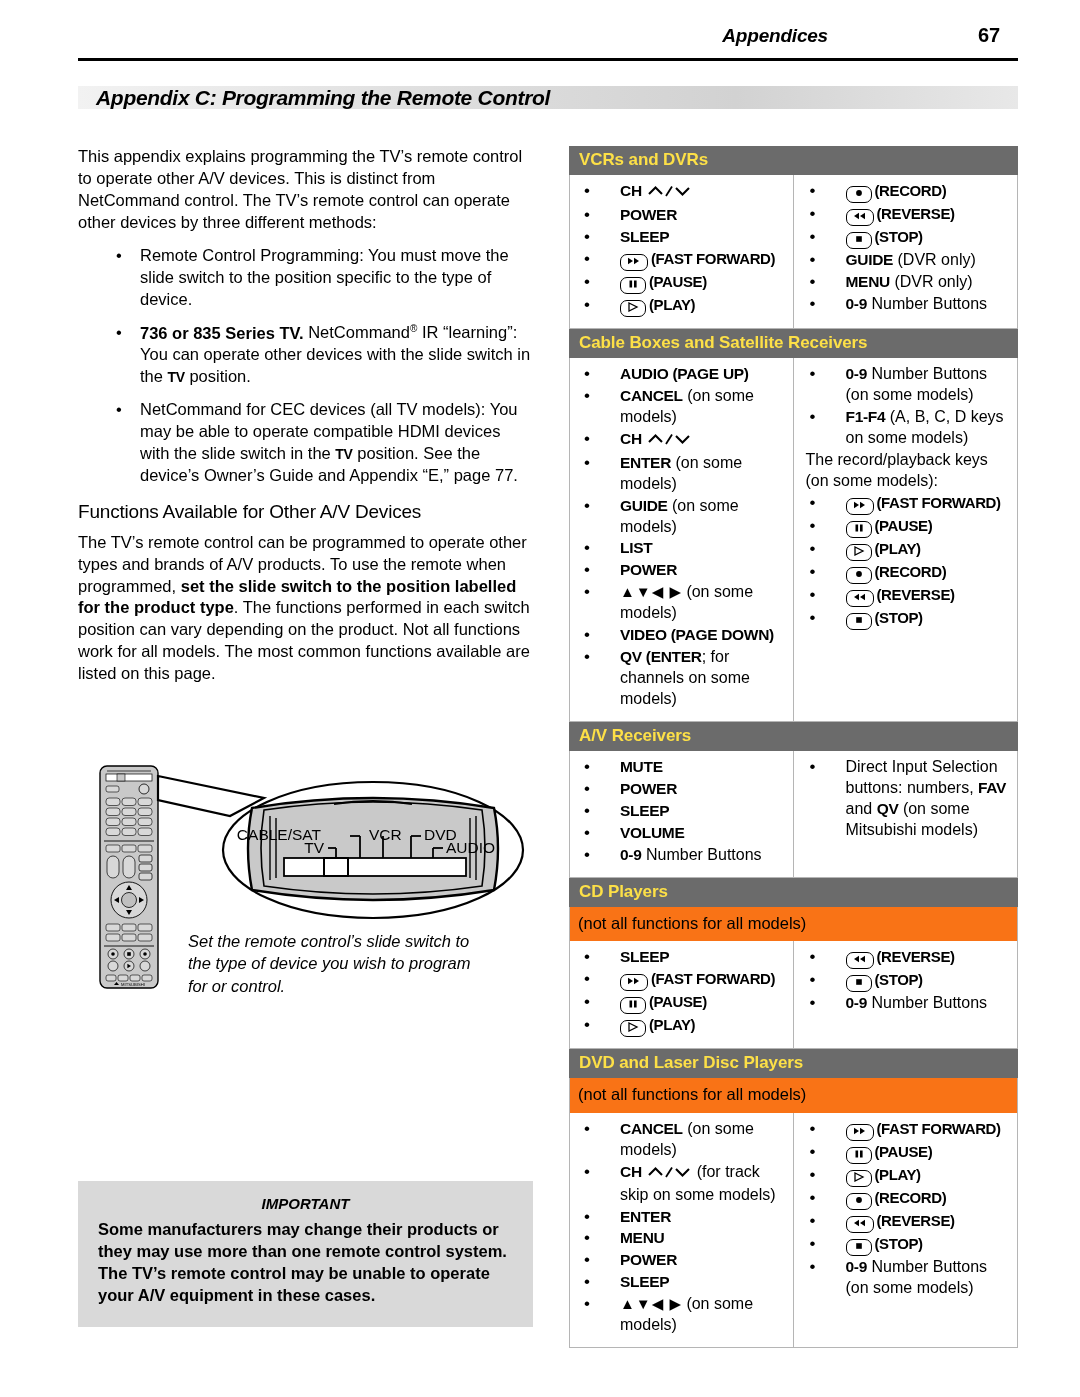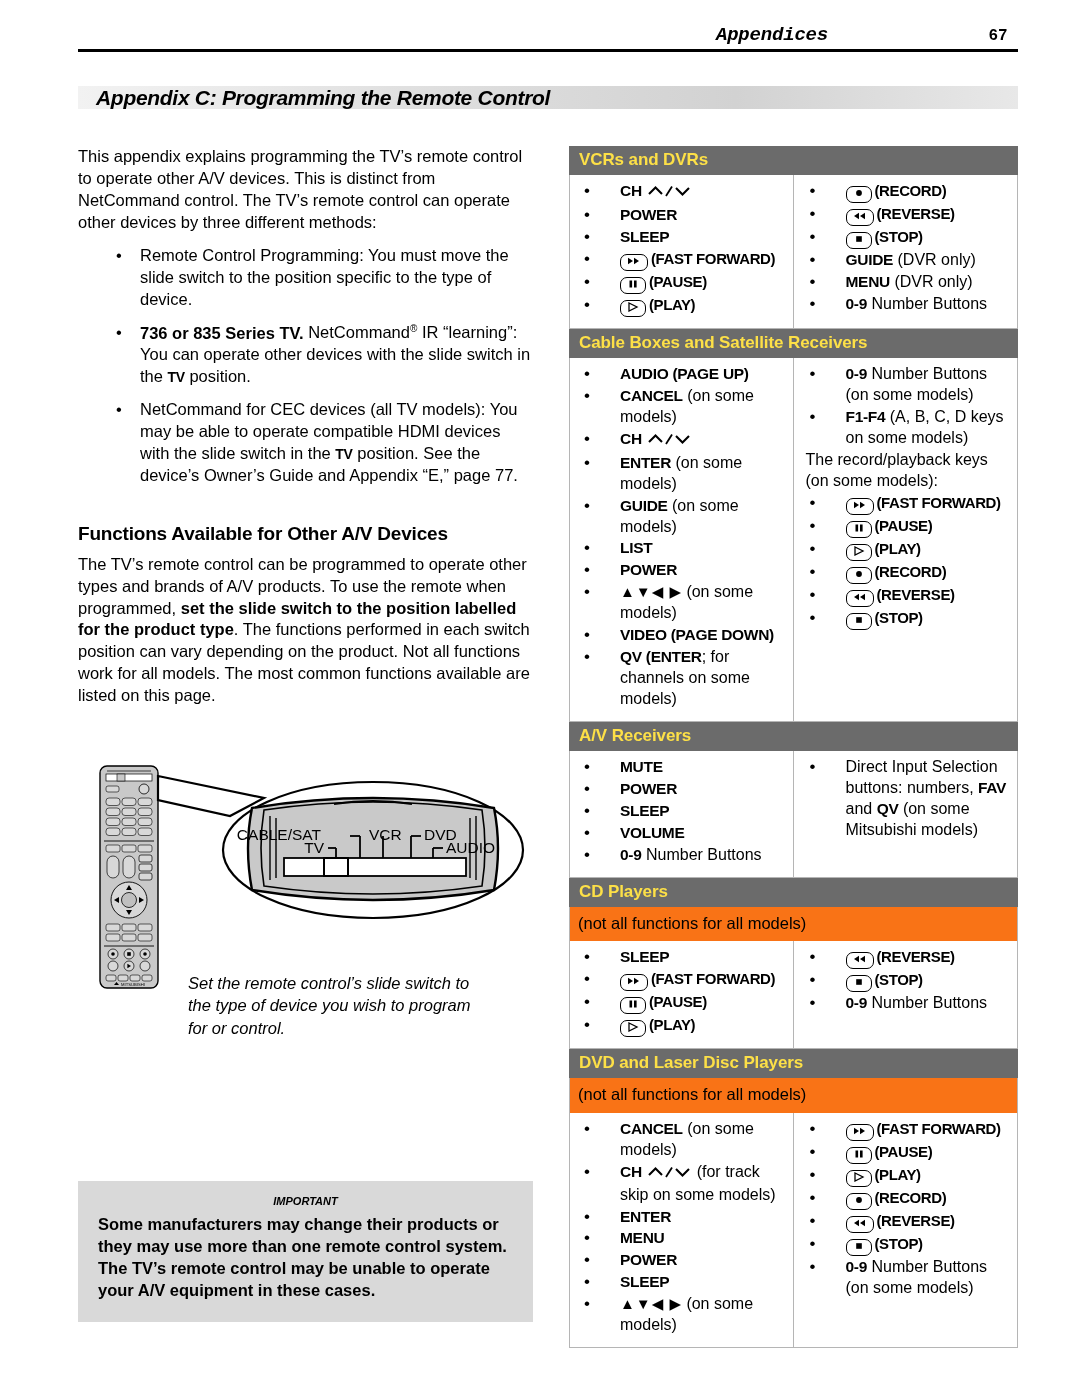--- a/index.html
+++ b/index.html
@@ -12,30 +12,29 @@
     position:relative;
     overflow:hidden;
   }
 
   
   #page-header {
     position:absolute; left:78px; top:24px; width:940px; height:42px;
   }
   #page-header .hdr-row {
     display:flex; align-items:baseline; justify-content:flex-end;
-    padding-bottom:3px;
-    font-family:Liberation Mono, monospace;
+    padding-bottom:11px;
   }
   #page-header .hdr-title {
     font-style:italic; font-weight:bold; font-size:19px;
     letter-spacing:-0.2px;
     margin-right:150px;
   }
   #page-header .hdr-page {
-    font-weight:bold; font-size:16px; width:40px; text-align:center;
+    font-weight:bold; font-size:20px; width:40px; text-align:left;
   }
   #page-header .hdr-rule {
     border-bottom:3px solid #000; width:100%;
   }
 
   
   #title-band {
     position:absolute; left:78px; top:86px; width:940px; height:23px;
     background:linear-gradient(to right,#f2f2f2 0%,#e0e0e0 35%,#d2d2d2 70%,#e8e8e8 100%);
     display:flex; align-items:center;
@@ -56,42 +55,42 @@
   .bullet-list { margin:0 0 11px 0; padding:0; list-style:none; }
   .bullet-li {
     position:relative; padding-left:62px; margin-bottom:11px;
     font-size:16.5px; line-height:1.33;
   }
   .bullet-li .dot {
     position:absolute; left:38px; top:0px;
     font-size:16.5px; line-height:1.33;
   }
   .sec-head {
-    font-size:19px; font-weight:bold; margin:36px 0 9px 0;
+    font-size:19px; font-weight:normal; margin:14px 0 9px 0;
     letter-spacing:-0.2px;
   }
   b, strong { font-weight:bold; }
   .tiny-tv { font-weight:bold; font-size:14px; letter-spacing:-0.3px; }
   sup { font-size:10px; vertical-align:super; }
 
   
   #figure { position:absolute; left:78px; top:748px; width:455px; height:260px; }
   #fig-caption {
     position:absolute; left:188px; top:930px; width:290px;
-    font-style:italic; font-size:16.5px; line-height:1.36;margin-top:42px;
+    font-style:italic; font-size:16.5px; line-height:1.36;
   }
 
   
   #important-box {
     position:absolute; left:78px; top:1181px; width:455px;
     background:#d9d9d9; padding:14px 20px 20px 20px;
   }
   #important-box .imp-title {
     text-align:center; font-style:italic; font-weight:bold;
-    font-size:11px; margin-bottom:7px;
+    font-size:15px; margin-bottom:7px;
   }
   #important-box .imp-body {
     font-weight:bold; font-size:16.5px; line-height:1.33;
   }
 
   
   #right-col { position:absolute; left:569px; top:146px; width:449px; }
   .sect-head {
     background:#6b6b6b; color:#fde047; font-weight:bold; font-size:17px;
     padding:4px 10px 5px 10px; letter-spacing:-0.1px;

